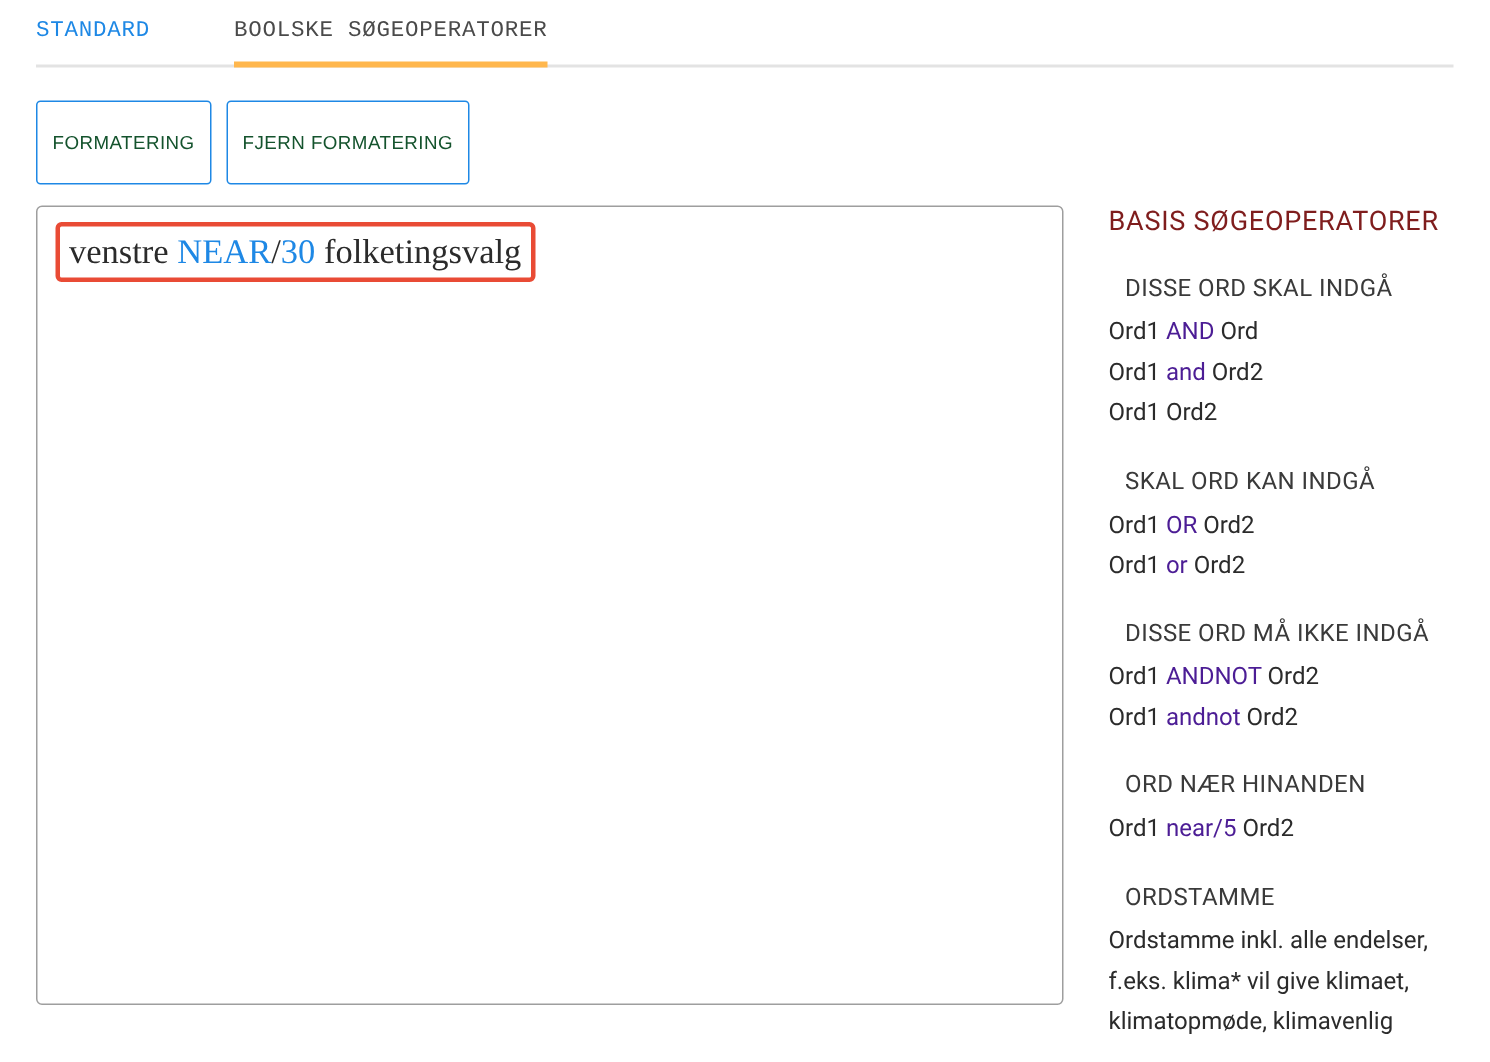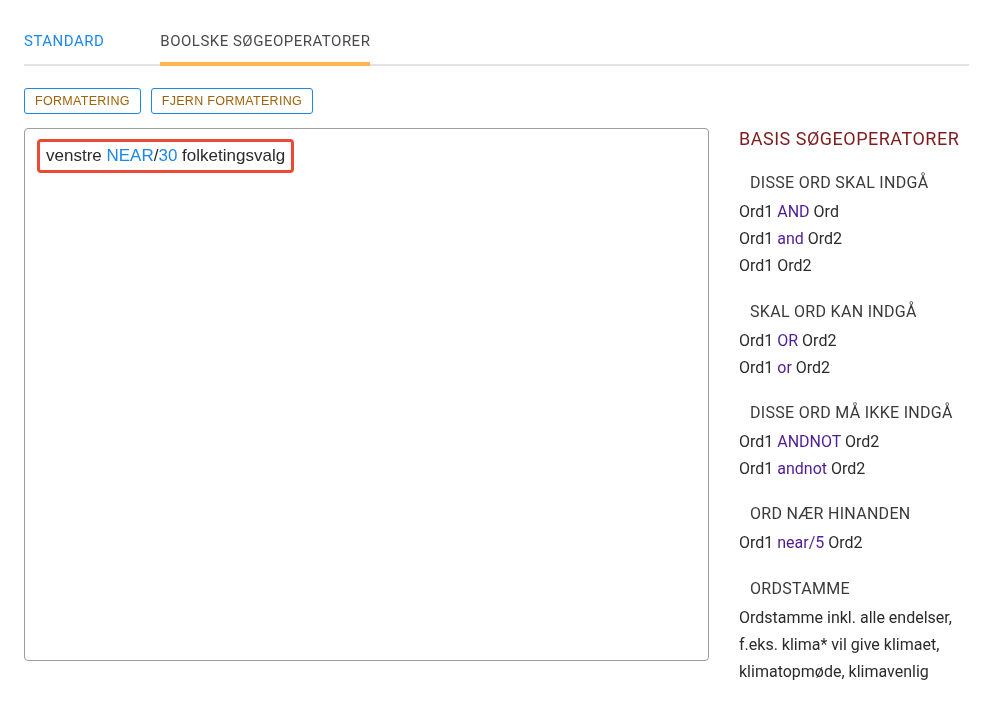--- a/index.html
+++ b/index.html
@@ -8,21 +8,21 @@
       background: #fff;
       color: #2b2b2b;
       width: 993px;
       padding: 0 24px 24px;
     }
     .tabs {
       display: flex;
       gap: 28px;
       border-bottom: 2px solid #e3e3e3;
       margin-bottom: 22px;
-      padding-top: 20px;
+      font-family: Liberation Mono, monospace;
     }
     .tab {
       font-size: 15px;
       letter-spacing: 0.5px;
       padding: 12px 0;
       cursor: pointer;
       color: #4a4a4a;
       border-bottom: 4px solid transparent;
       margin-bottom: -2px;
     }
@@ -32,45 +32,45 @@
       border-bottom-color: #ffb74d;
       margin-left: 28px;
     }
     .toolbar {
       display: flex;
       gap: 10px;
       margin-bottom: 14px;
     }
     .btn-outline {
       border: 1px solid #1e88e5;
-      color: #a16207;
+      color: #14532d;
       background: #fff;
-      padding: 5px 10px;
+      padding: 20px 10px;
       font-size: 12.5px;
       letter-spacing: 0.3px;
       border-radius: 3px;
       cursor: pointer;
     }
     .main-wrap {
       display: flex;
       gap: 30px;
       align-items: flex-start;
     }
     .editor {
       flex: 1;
       border: 1px solid #9e9e9e;
       border-radius: 4px;
       min-height: 533px;
       padding: 10px 12px;
       background: #fff;
     }
     .query-line {
       display: inline-block;
-      font-family: Liberation Sans, sans-serif;
-      font-size: 17px;
+      font-family: Liberation Serif, serif;
+      font-size: 23px;
       color: #2b2b2b;
       padding: 4px 6px;
       border: 3px solid #e94b35;
       border-radius: 4px;
     }
     .query-line .op { color: #1e88e5; }
     .sidebar {
       width: 230px;
       flex-shrink: 0;
       font-size: 16px;

